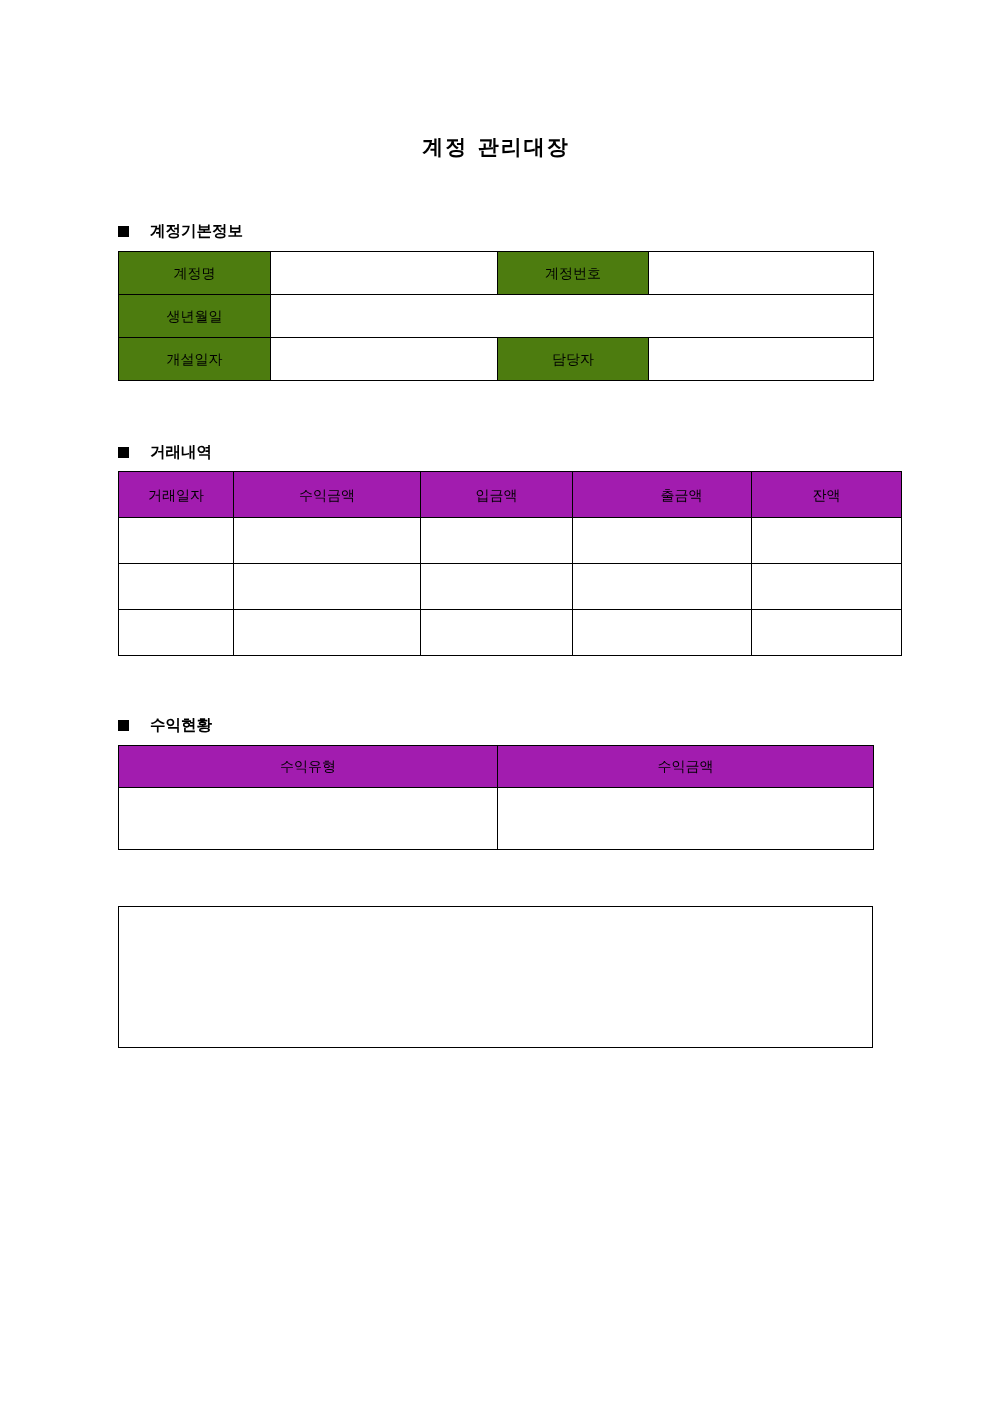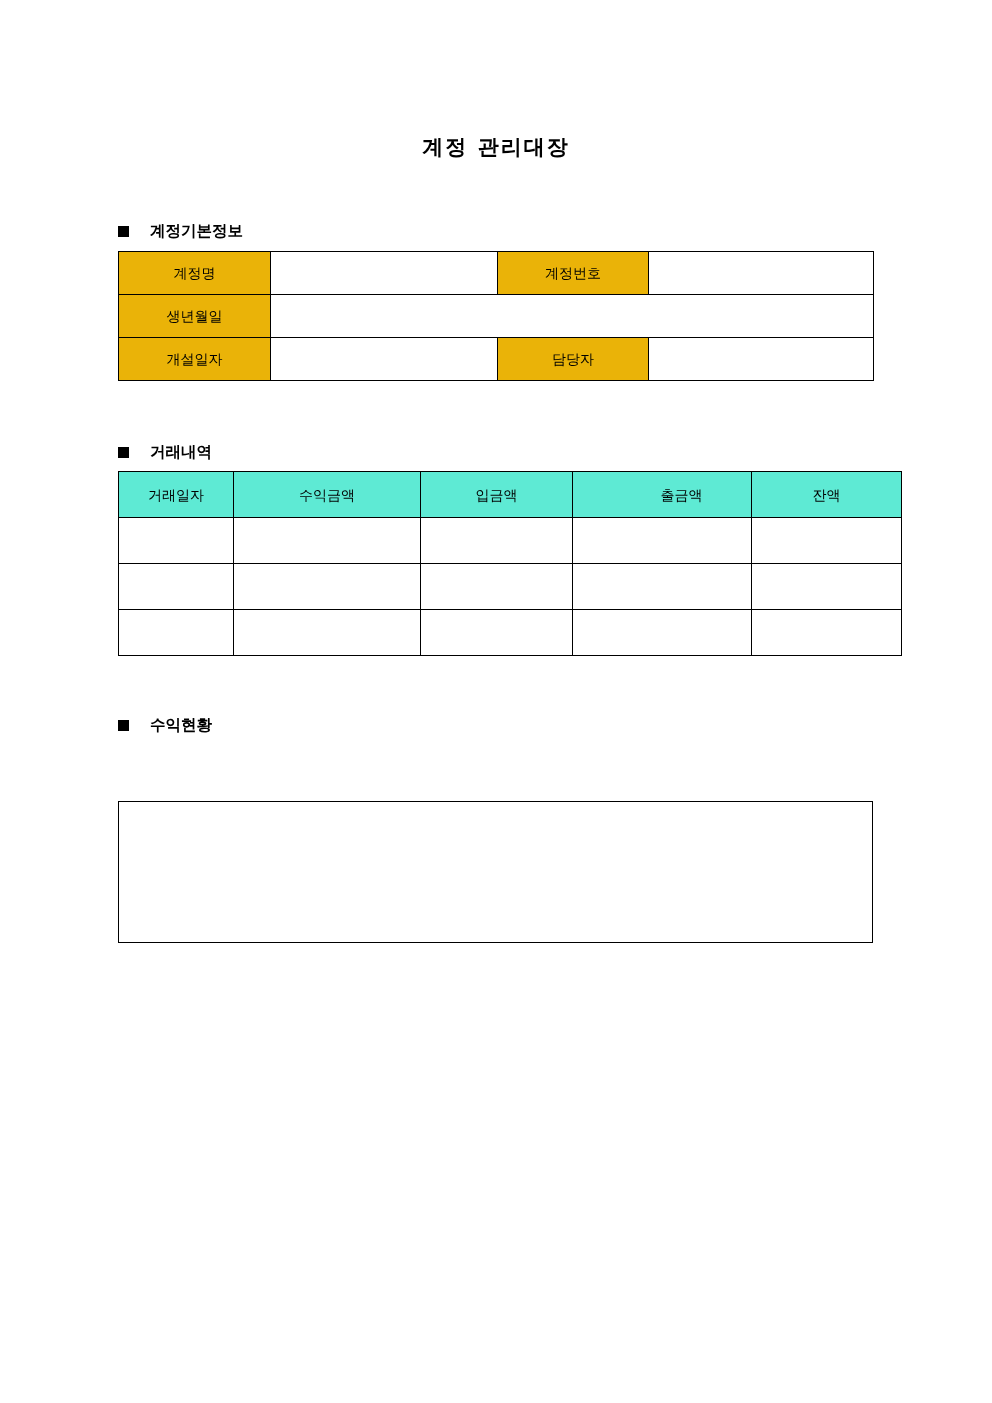--- a/index.html
+++ b/index.html
@@ -64,24 +64,24 @@
   table.form-table th {
     border: 1px solid #000000;
     font-size: 14px;
     font-weight: normal;
     text-align: center;
     vertical-align: middle;
     padding: 0 4px;
     line-height: 1.3;
   }
   .lbl-cell {
-    background: #eab308;
+    background: #4d7c0f;
   }
   .hdr-cell {
-    background: #5eead4;
+    background: #a21caf;
     font-weight: normal;
   }
   .val-cell {
     background: #ffffff;
   }
   
   #tbl-basic tr { height: 43px; }
   #tbl-basic .c1 { width: 152px; }
   #tbl-basic .c2 { width: 227px; }
   #tbl-basic .c3 { width: 151px; }
@@ -193,20 +193,36 @@
     </div>
   </div>
 
   <div class="sp-sec2"></div>
 
   <div class="section">
     <div class="section-header">
       <span class="bullet-square"></span>
       <span>수익현황</span>
     </div>
+    <div class="tbl-wrap">
+      <table class="form-table" id="tbl-rev">
+        <thead>
+          <tr class="hdr-row">
+            <th class="hdr-cell r1">수익유형</th>
+            <th class="hdr-cell r2">수익금액</th>
+          </tr>
+        </thead>
+        <tbody>
+          <tr class="body-row">
+            <td class="val-cell"></td>
+            <td class="val-cell"></td>
+          </tr>
+        </tbody>
+      </table>
+    </div>
   </div>
 
   <div class="sp-sec3"></div>
 
   <div class="section">
     <div class="tbl-wrap">
       <div class="remarks-box"></div>
     </div>
   </div>
 

